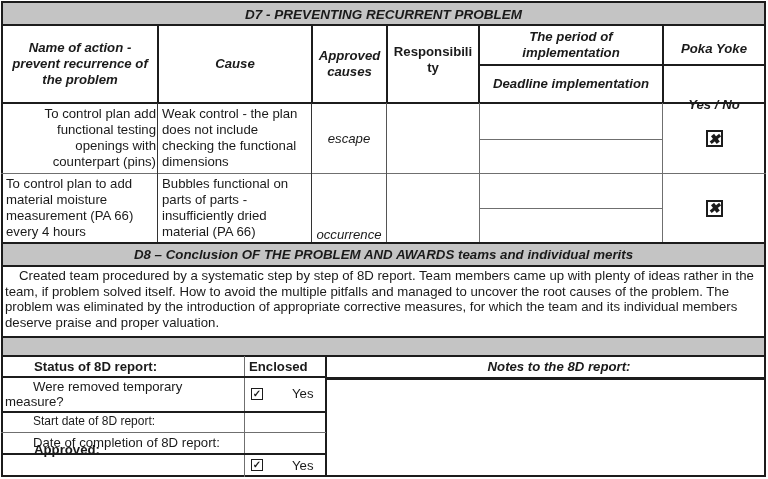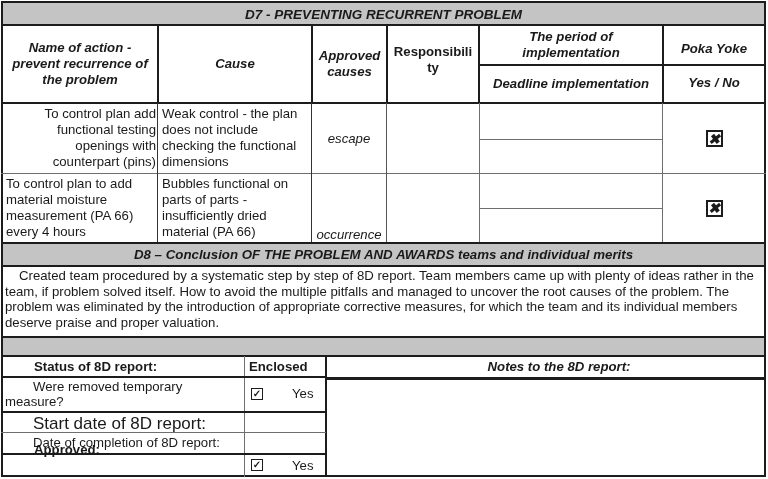--- a/index.html
+++ b/index.html
@@ -50,21 +50,21 @@
 </div>
 <div class="abs center hdr" style="left:480px; top:26px; width:182px; height:38px;">
   <span style="width:150px;">The period of implementation</span>
 </div>
 <div class="abs center hdr" style="left:480px; top:66px; width:182px; height:36px;">
   <span>Deadline implementation</span>
 </div>
 <div class="abs center hdr" style="left:664px; top:26px; width:100px; height:46px;">
   <span>Poka Yoke</span>
 </div>
-<div class="abs center hdr" style="left:664px; top:62px; width:100px; height:41px;">
+<div class="abs center hdr" style="left:664px; top:84px; width:100px; height:41px;">
   <span>Yes / No</span>
 </div>
 
 <div class="vl" style="left:157px; top:25px; height:78px;"></div>
 <div class="vl" style="left:311px; top:25px; height:78px;"></div>
 <div class="vl" style="left:386px; top:25px; height:78px;"></div>
 <div class="vl" style="left:478px; top:25px; height:78px;"></div>
 <div class="vl" style="left:662px; top:25px; height:78px;"></div>
 <div class="hl" style="left:479px; top:64px; width:286px;"></div>
 <div class="hl" style="left:1px; top:102px; width:765px;"></div>
@@ -126,21 +126,21 @@
 <div class="vl thin" style="left:244px; top:356px; height:121px;"></div>
 <div class="vl" style="left:325px; top:356px; height:121px;"></div>
 <div class="hl" style="left:1px; top:376px; width:325px;"></div>
 <div class="hl" style="left:325px; top:377px; width:441px; border-top-width:3px;"></div>
 
 <div class="cell-text" style="left:5px; top:379px; width:200px; text-indent:28px; font-size:13.2px; line-height:15px;">Were removed temporary measure?</div>
 <div class="abs chk" style="left:251px; top:388px;">✓</div>
 <div class="abs" style="left:292px; top:386px; font-size:13.2px;">Yes</div>
 <div class="hl" style="left:1px; top:411px; width:325px;"></div>
 
-<div class="abs" style="left:33px; top:414px; font-size:17px;">Start date of 8D report:</div>
+<div class="abs" style="left:33px; top:414px; font-size:12px;">Start date of 8D report:</div>
 <div class="abs" style="left:245px; top:412px; width:80px; height:20px;"></div>
 <div class="hl thin" style="left:1px; top:432px; width:325px;"></div>
 
 <div class="abs" style="left:33px; top:435px; font-size:13.2px;">Date of completion of 8D report:</div>
 <div class="abs" style="left:245px; top:433px; width:80px; height:20px;"></div>
 <div class="hl" style="left:1px; top:453px; width:325px;"></div>
 
 <div class="abs b" style="left:34px; top:442px; font-size:13.2px;">Approved:</div>
 <div class="abs chk" style="left:251px; top:459px;">✓</div>
 <div class="abs" style="left:292px; top:458px; font-size:13.2px;">Yes</div>

